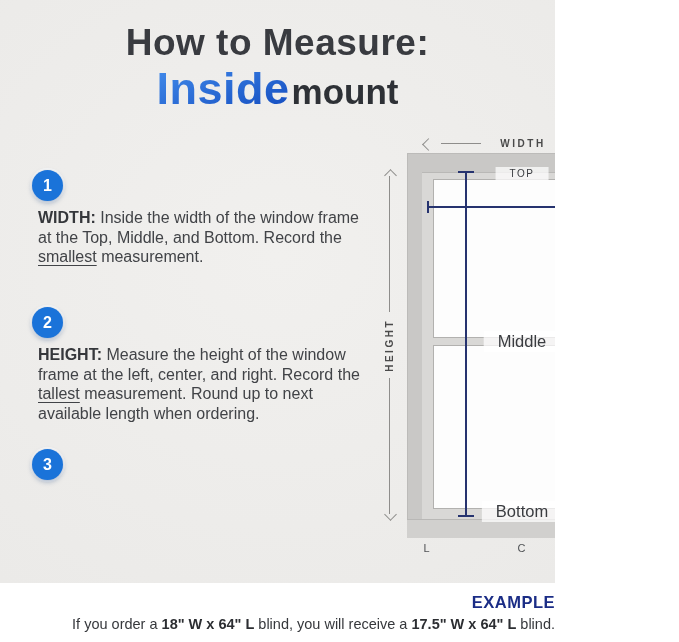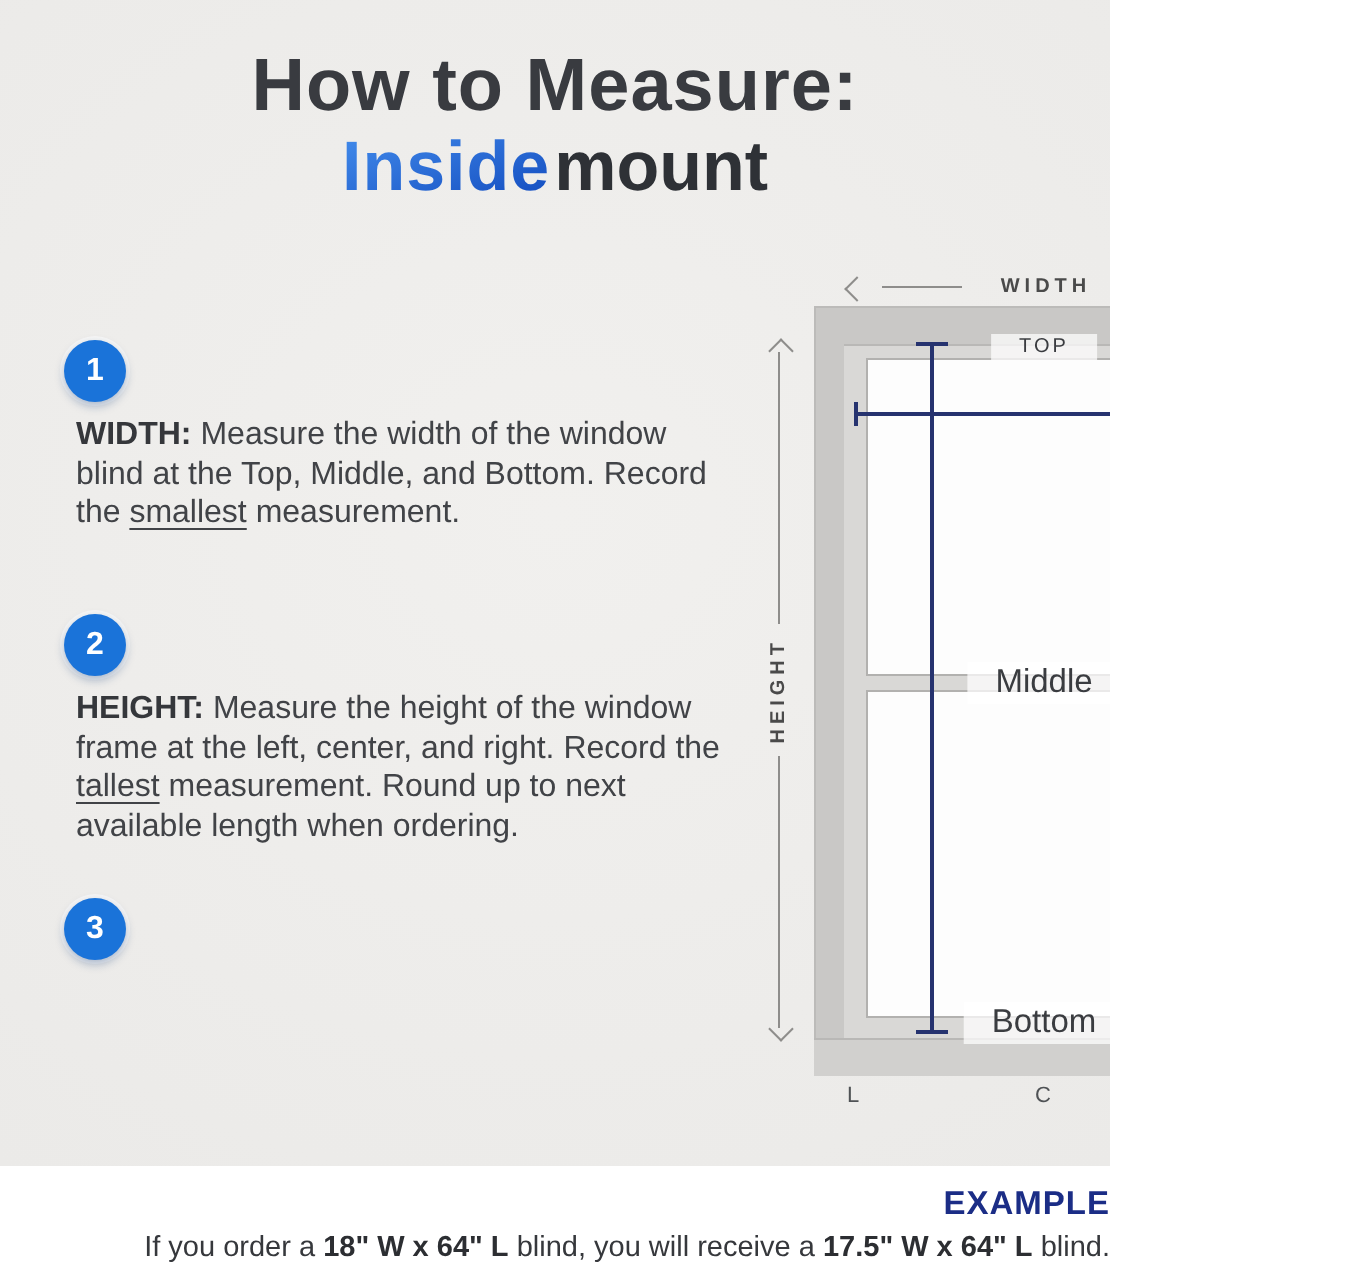--- a/index.html
+++ b/index.html
@@ -12,21 +12,21 @@
   }
 
   
   .title{position:absolute;top:24px;left:0;width:100%;text-align:center;line-height:1;}
   .title-line1{
     font-size:37px;font-weight:700;letter-spacing:.5px;
     color:var(--title-dark,#393b40);
   }
   .title-line2{margin-top:5px;white-space:nowrap;}
   .title-highlight{
-    font-size:35px;font-weight:800;letter-spacing:.5px;
+    font-size:45px;font-weight:800;letter-spacing:.5px;
     color:var(--inside-bottom,#1650c2);
   }
   @supports (-webkit-background-clip:text){
     .title-highlight{
       background:linear-gradient(160deg,var(--inside-top,#3f87e8) 10%,var(--inside-bottom,#1650c2) 90%);
       -webkit-background-clip:text;background-clip:text;
       -webkit-text-fill-color:transparent;color:transparent;
     }
   }
   .title-suffix{font-size:35px;font-weight:700;color:#2e3136;margin-left:2px;}
@@ -128,21 +128,21 @@
   <header class="title">
     <div class="title-line1">How to Measure:</div>
     <div class="title-line2">
       <span class="title-highlight">Inside</span><span class="title-suffix">mount</span>
     </div>
   </header>
 
   <section class="steps">
     <div class="step step-1">
       <div class="badge">1</div>
-      <div class="step-text"><span class="b">WIDTH:</span><span> Measure the width of the window blind at the Top, Middle, and Bottom. Record the </span><span class="u">smallest</span><span> measurement.</span></div>
+      <div class="step-text"><span class="b">WIDTH:</span><span> Inside the width of the window frame at the Top, Middle, and Bottom. Record the </span><span class="u">smallest</span><span> measurement.</span></div>
     </div>
     <div class="step step-2">
       <div class="badge">2</div>
       <div class="step-text"><span class="b">HEIGHT:</span><span> Measure the height of the window frame at the left, center, and right. Record the </span><span class="u">tallest</span><span> measurement. Round up to next available length when ordering.</span></div>
     </div>
     <div class="step step-3">
       <div class="badge">3</div>
     </div>
   </section>
 

